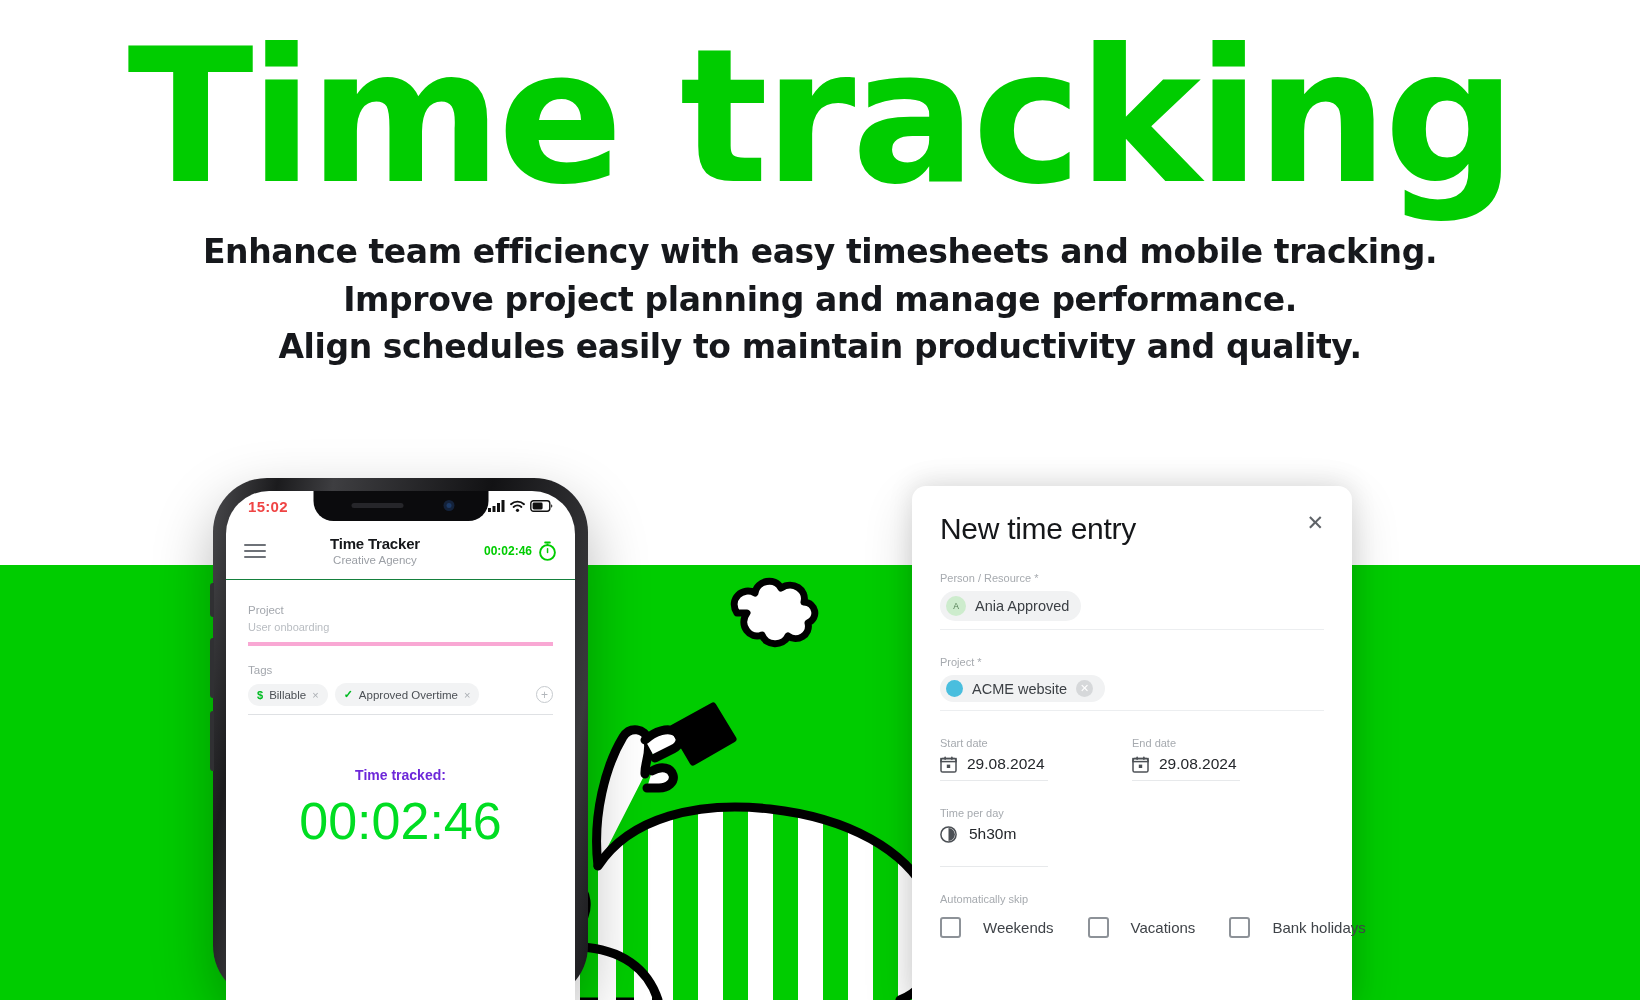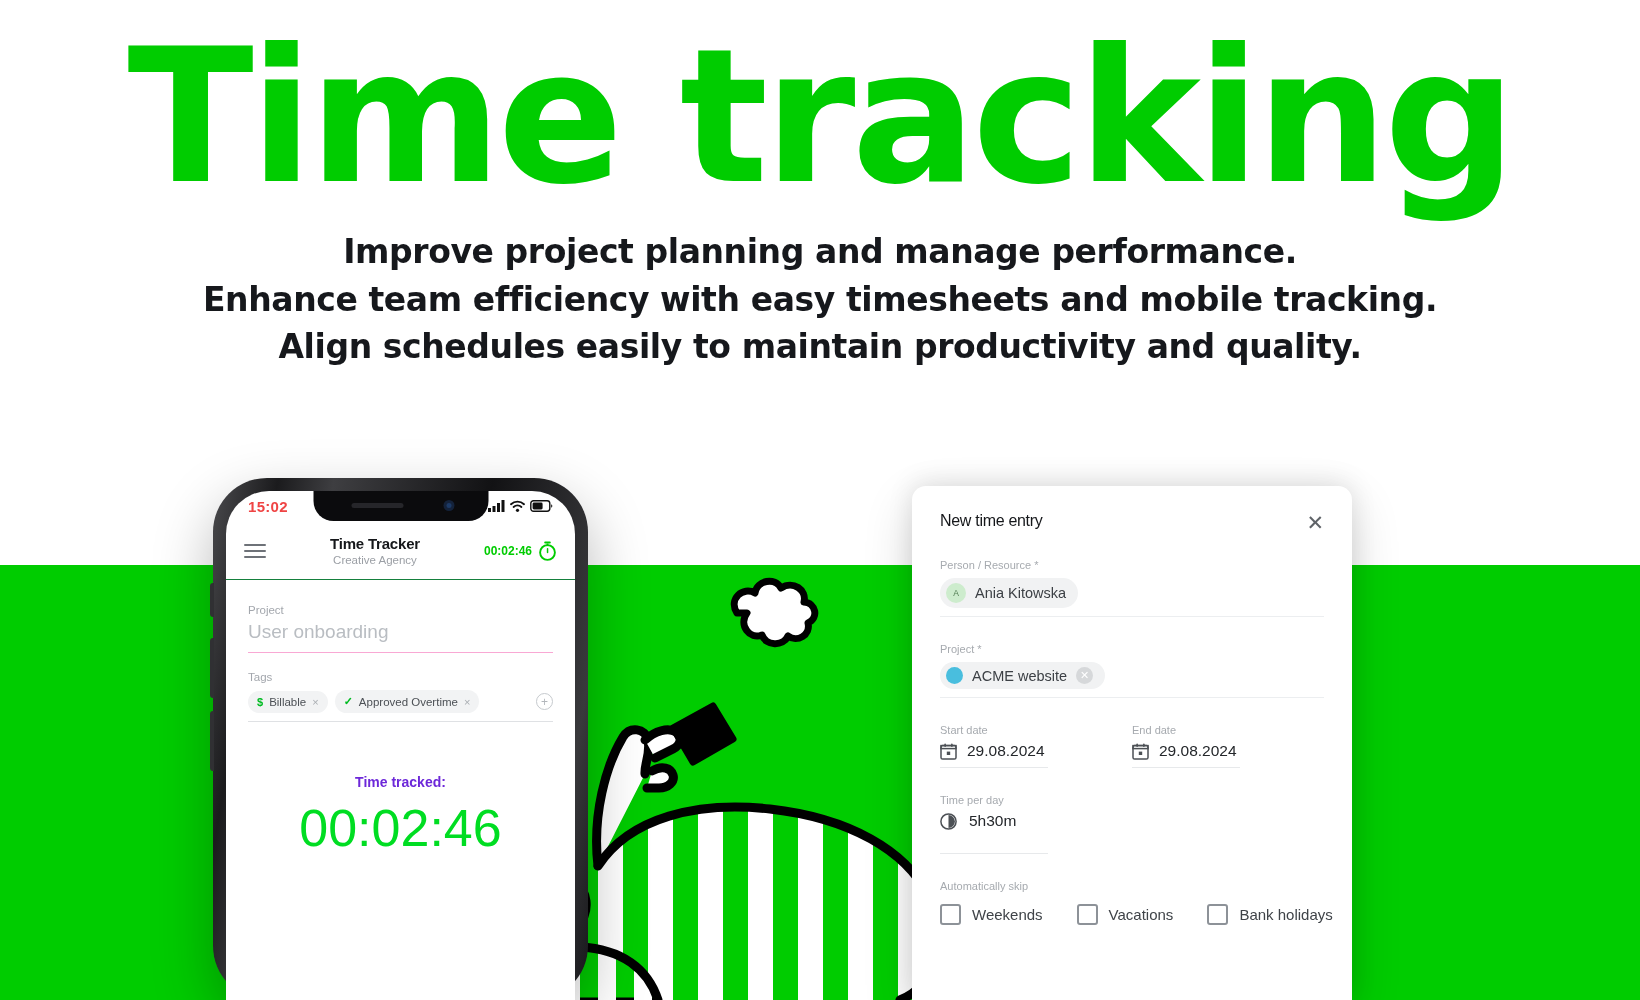--- a/index.html
+++ b/index.html
@@ -87,21 +87,21 @@
   .hamburger { width:22px; display:flex; flex-direction:column; gap:4px; flex:0 0 auto; }
   .hamburger span { display:block; height:2px; background:#6e7278; border-radius:2px; }
   .app-titles { flex:1; text-align:center; }
   .app-title { font-size:15px; font-weight:700; color:#15171a; letter-spacing:-0.2px; }
   .app-sub { font-size:11.5px; color:#9b9fa5; margin-top:2px; }
   .app-timer { display:flex; align-items:center; gap:6px; flex:0 0 auto; }
   .timer-val { font-size:12px; font-weight:700; color:#00cc00; }
 
   .app-body { position:absolute; left:0; top:95px; width:100%; padding:0 22px; }
   .field-label { font-size:11.5px; color:#a3a7ad; margin-top:18px; }
-  .field-value { font-size:19px; color:#b9bdc2; margin-top:5px; padding-bottom:9px; border-bottom:1px solid #f9a8d4; }
+  .field-value { font-size:11px; color:#b9bdc2; margin-top:5px; padding-bottom:9px; border-bottom:4px solid #f9a8d4; }
   .tags-row { display:flex; align-items:center; gap:7px; margin-top:7px; padding-bottom:8px; border-bottom:1px solid #dfe1e4; }
   .chip {
     display:flex; align-items:center; gap:6px;
     background:#f2f3f4; border-radius:14px; padding:5px 9px;
     font-size:11.5px; color:#4c5055; white-space:nowrap;
   }
   .chip .chip-ic { font-size:11px; font-weight:700; color:#00bb22; }
   .chip .chip-x { color:#a9adb2; font-size:11px; }
   .add-chip {
     margin-left:auto; width:17px; height:17px; border-radius:50%;
@@ -118,21 +118,21 @@
   
   .dialog {
     position:absolute; left:912px; top:486px; width:440px; height:514px;
     background:#ffffff;
     border-radius:14px 14px 0 0;
     box-shadow:0 -4px 26px rgba(0,0,0,0.10), 0 18px 50px rgba(0,0,0,0.16);
     z-index:5;
     padding:26px 28px 0 28px;
   }
   .dlg-head { display:flex; align-items:flex-start; justify-content:space-between; }
-  .dlg-title { font-size:16px; color:#15171a; letter-spacing:-0.3px; }
+  .dlg-title { font-size:30px; color:#15171a; letter-spacing:-0.3px; }
   .dlg-close { color:#5f6368; font-size:21px; line-height:1; cursor:pointer; }
   .dlg-label { font-size:11px; color:#a6aaaf; margin-top:26px; }
   .dlg-line { border-bottom:1px solid #eceef0; }
   .token {
     display:inline-flex; align-items:center; gap:9px;
     background:#f1f2f3; border-radius:15px; padding:5px 12px 5px 6px;
     margin:7px 0 8px 0; font-size:14.5px; color:#3c4045;
   }
   .avatar {
     width:20px;height:20px;border-radius:50%;background:#cdeccd;
@@ -142,32 +142,32 @@
   .tok-x {
     width:17px;height:17px;border-radius:50%;background:#d6d8da;color:#fff;
     font-size:11px;display:flex;align-items:center;justify-content:center;line-height:1;
   }
   .two-col { display:flex; }
   .two-col > div { width:50%; }
   .date-row { display:flex; align-items:center; gap:10px; margin-top:6px; width:108px; padding-bottom:7px; border-bottom:1px solid #e7e9eb; }
   .date-val { font-size:15.5px; color:#24272b; }
   .time-row { display:flex; align-items:center; gap:12px; margin-top:6px; width:108px; padding-bottom:23px; border-bottom:1px solid #e7e9eb; }
   .cb-row { display:flex; align-items:center; gap:34px; margin-top:12px; }
-  .cb-item { display:flex; align-items:center; gap:11px; }
+  .cb-item { display:flex; align-items:center; gap:22px; }
   .cb-box { width:21px;height:21px;border:2px solid #8d9298;border-radius:3px; }
   .cb-text { font-size:15px; color:#3f4348; white-space:nowrap; }
 </style>
 </head>
 <body>
 
 <div class="hero">
   <div class="hero-title">Time tracking</div>
   <div class="hero-sub">
+    <div>Enhance team efficiency with easy timesheets and mobile tracking.</div>
     <div>Improve project planning and manage performance.</div>
-    <div>Enhance team efficiency with easy timesheets and mobile tracking.</div>
     <div>Align schedules easily to maintain productivity and quality.</div>
   </div>
 </div>
 
 <div class="green-band"></div>
 
 <div class="illustration">
   <svg width="700" height="435" viewBox="0 0 700 435" xmlns="http://www.w3.org/2000/svg">
     <g fill="none" stroke="#000" stroke-width="9" stroke-linecap="round" stroke-linejoin="round">
 
@@ -319,21 +319,21 @@
 <div class="dialog">
   <div class="dlg-head">
     <div class="dlg-title">New time entry</div>
     <div class="dlg-close">✕</div>
   </div>
 
   <div class="dlg-label">Person / Resource *</div>
   <div class="dlg-line">
     <div class="token">
       <span class="avatar">A</span>
-      <span>Ania Kitowska</span>
+      <span>Ania Approved</span>
     </div>
   </div>
 
   <div class="dlg-label">Project *</div>
   <div class="dlg-line">
     <div class="token">
       <span class="dot"></span>
       <span>ACME website</span>
       <span class="tok-x">✕</span>
     </div>

